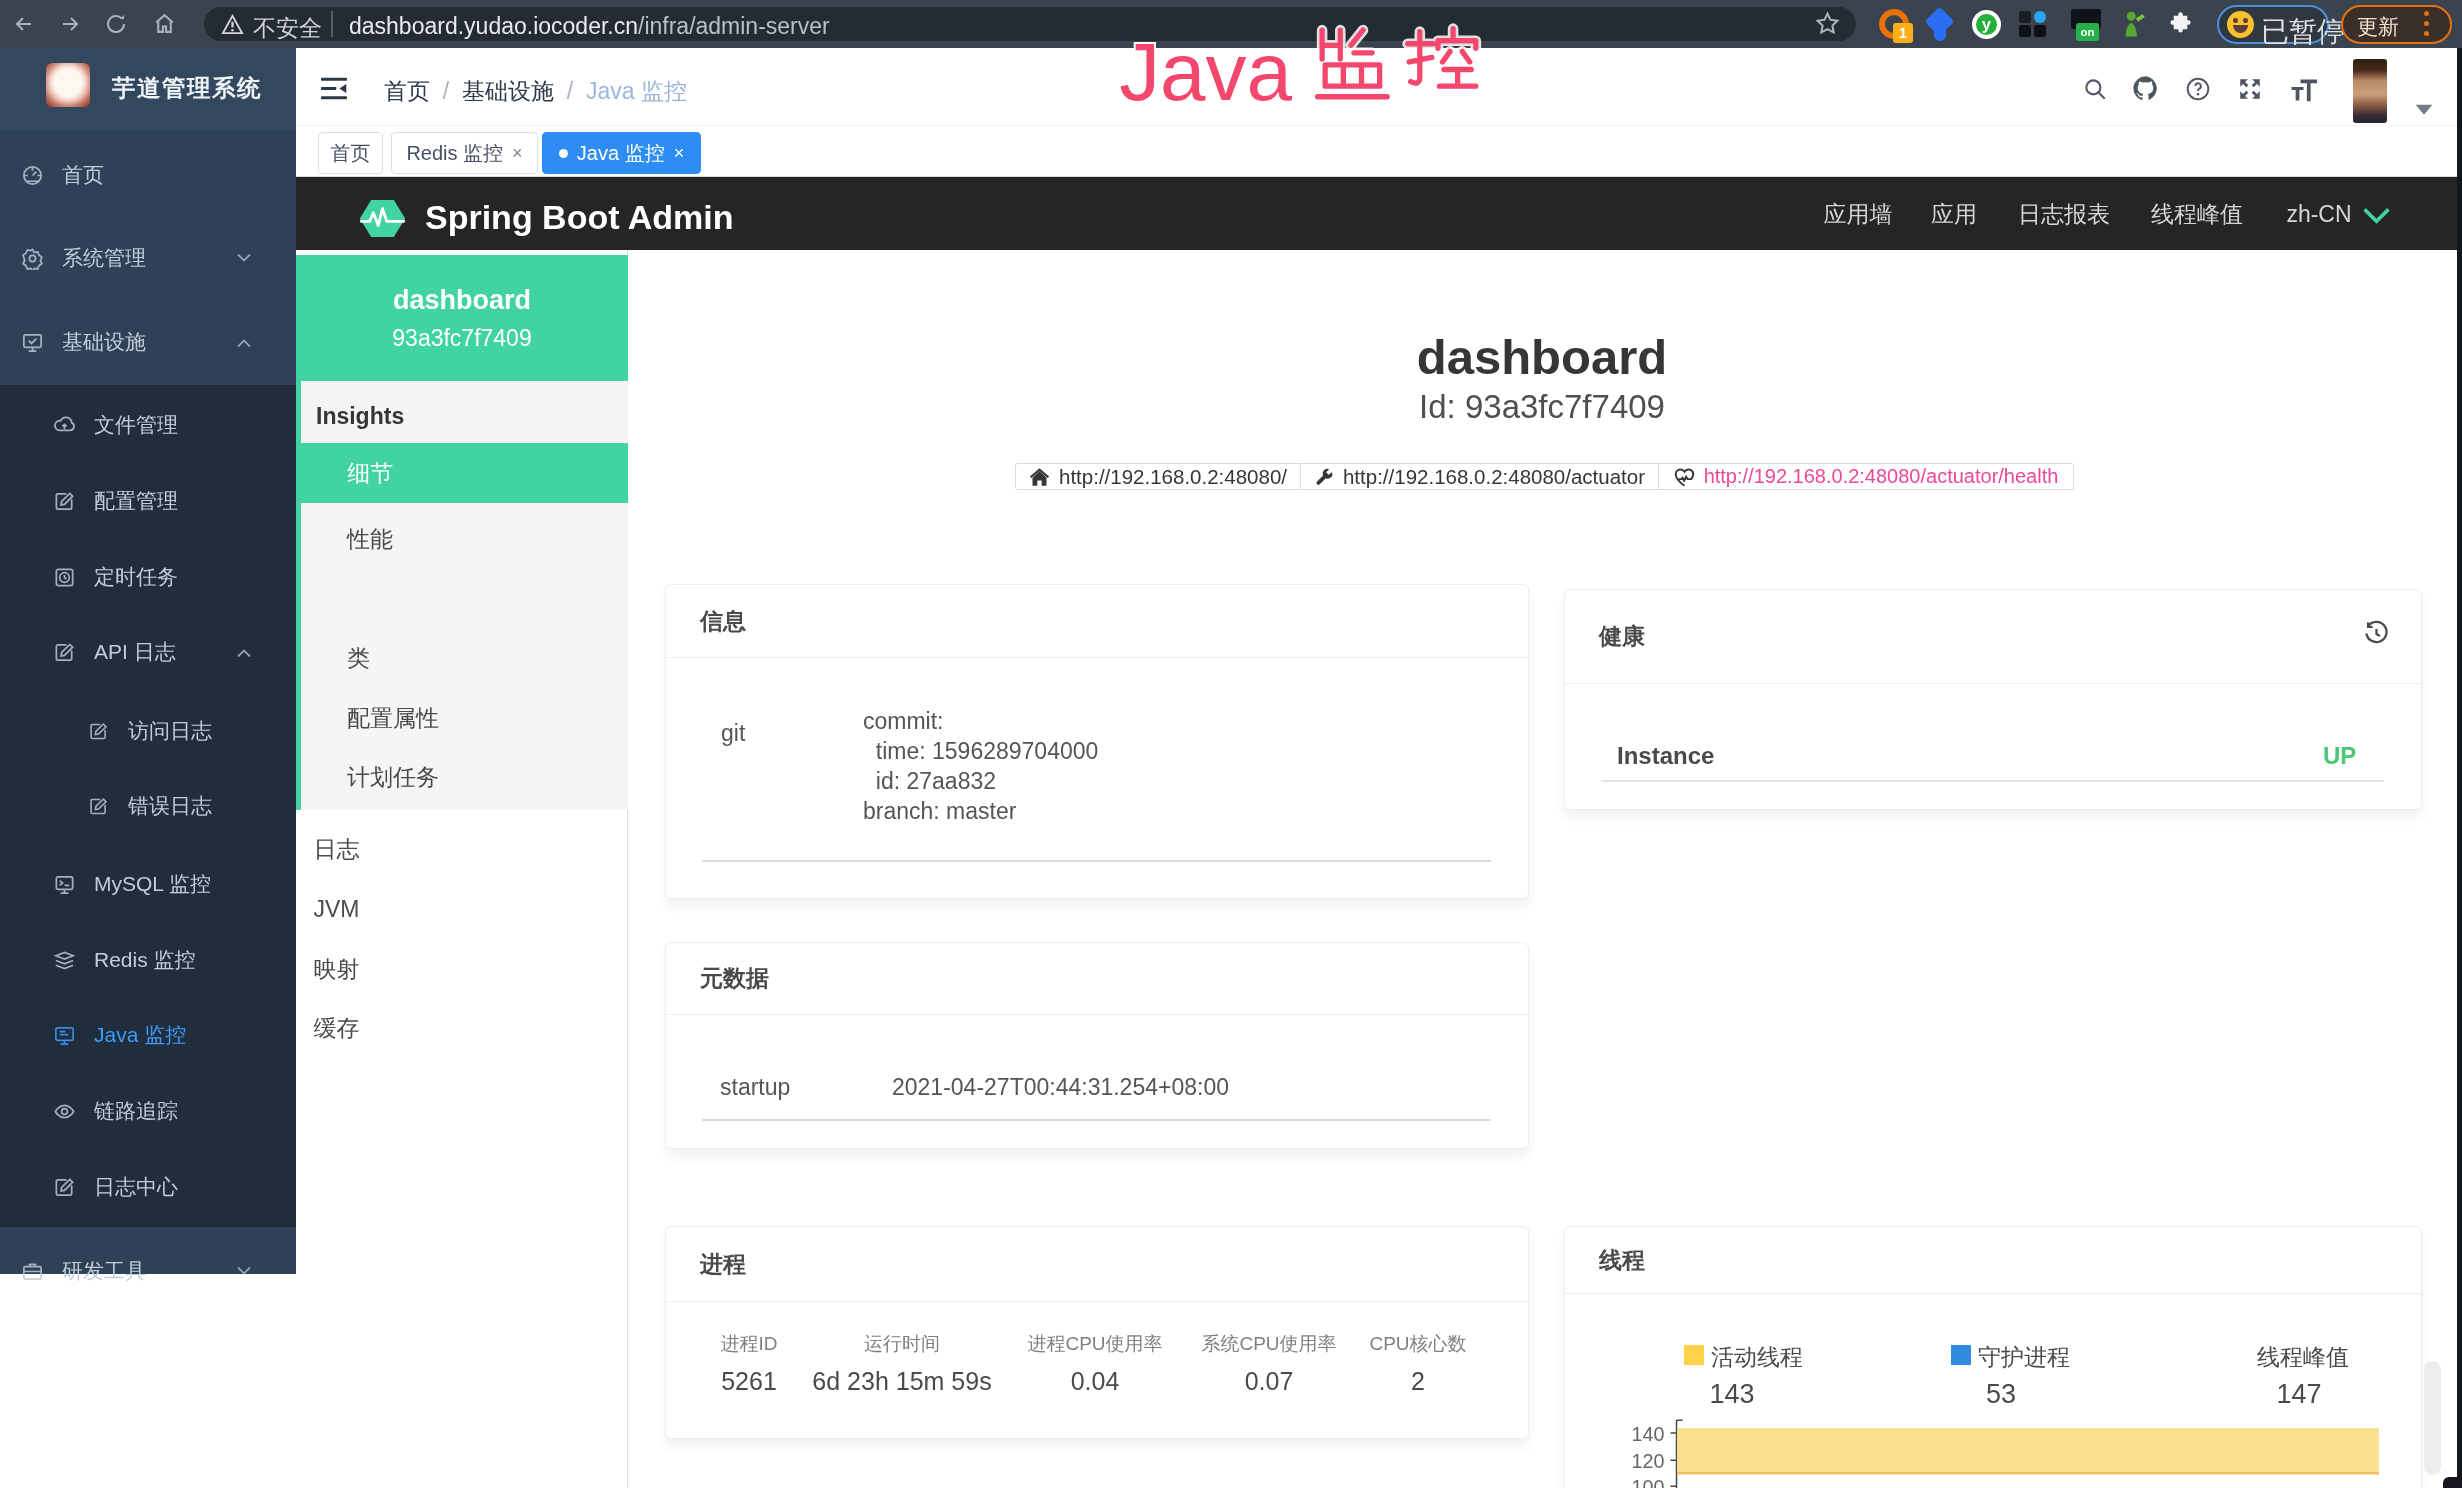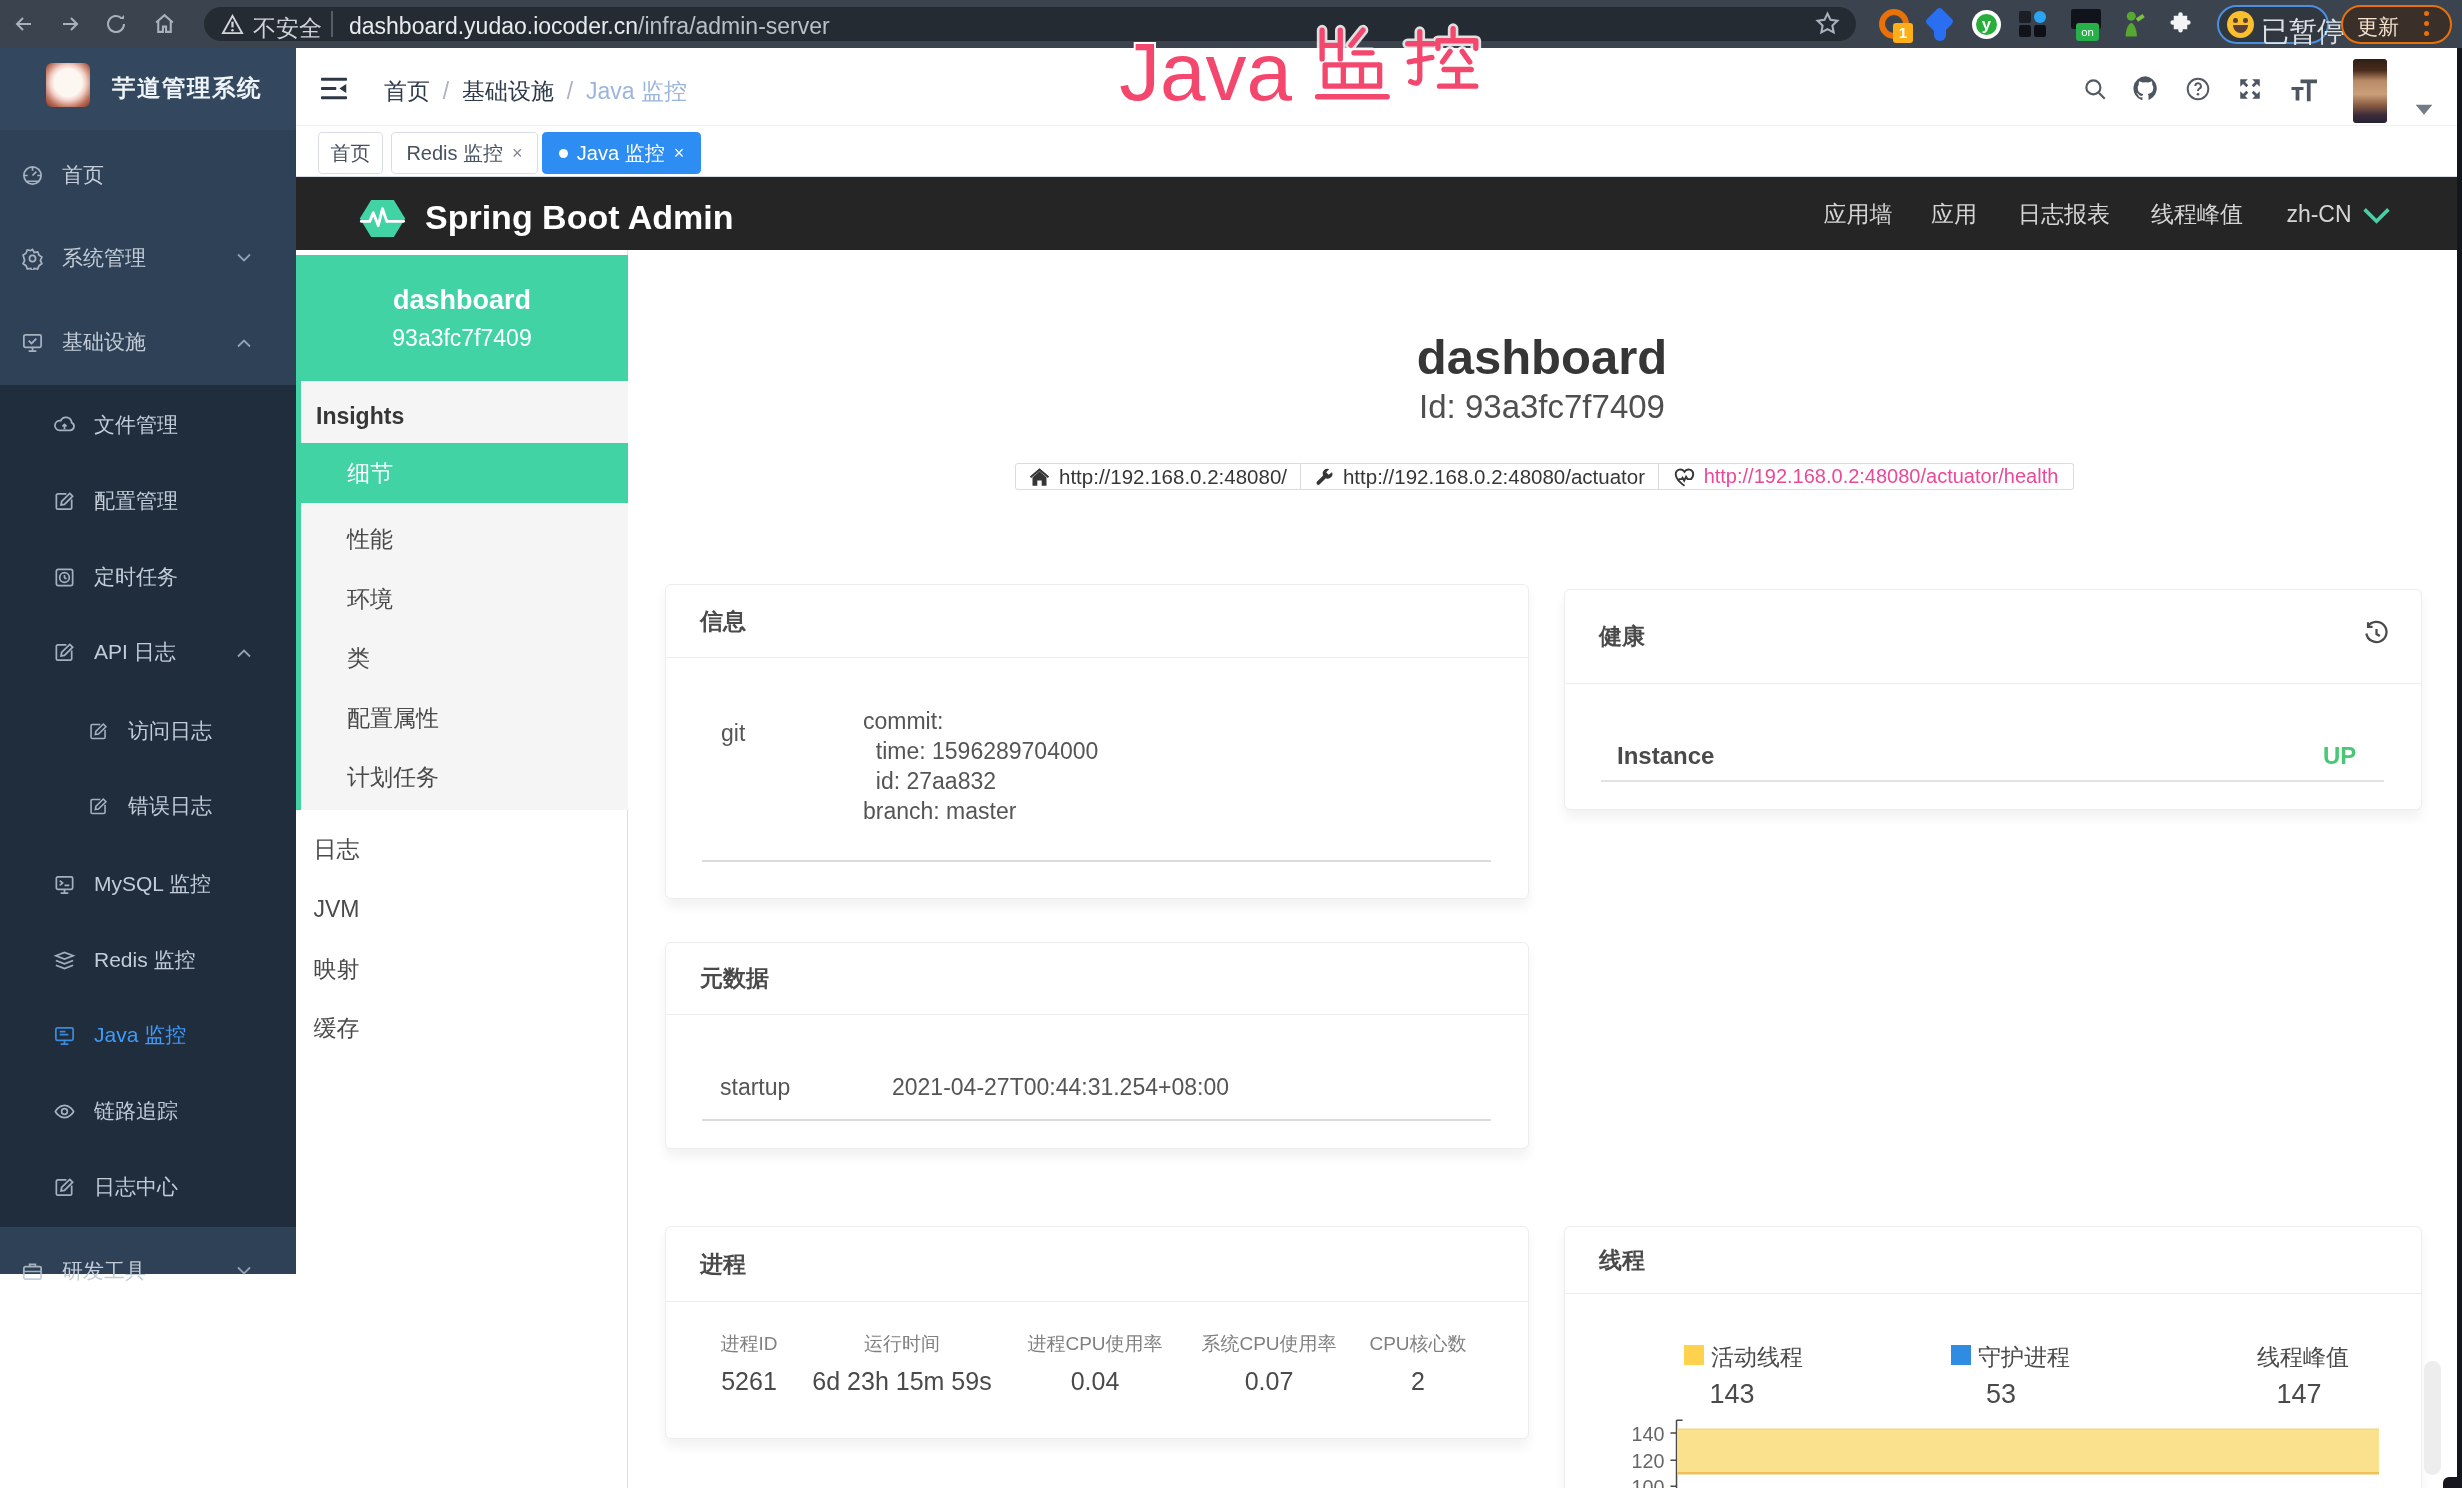--- a/index.html
+++ b/index.html
@@ -73,21 +73,21 @@
   <div class="abs" style="left:1893px;top:23px;width:20px;height:20px;background:#fcaf17;border-radius:3px;color:#fff;font-size:15px;font-weight:700;text-align:center;line-height:20px">1</div>
   <div class="abs" style="left:1929px;top:10.6px;width:21px;height:21px;background:#2a6ef2;border-radius:3.8px 3.8px 3.8px 3.8px;transform:rotate(45deg)"></div>
   <div class="abs" style="left:1934px;top:30px;width:12px;height:10.6px;background:#2a6ef2;border-radius:0 0 6px 6px"></div>
   <div class="abs" style="left:1972px;top:10px;width:29px;height:29px;background:#fff;border-radius:50%"></div>
   <div class="abs" style="left:1976px;top:13.7px;width:21px;height:21px;background:#27ae3b;border-radius:50%;color:#fff;font-size:16.7px;font-weight:700;text-align:center;line-height:21px">y</div>
   <div class="abs" style="left:2019px;top:10.6px;width:12px;height:12px;background:#1b1e24;border-radius:2.3px"></div>
   <div class="abs" style="left:2034px;top:10.6px;width:12px;height:12px;background:#2aa5f5;border-radius:6px"></div>
   <div class="abs" style="left:2019px;top:25px;width:12px;height:12px;background:#10131a;border-radius:2.3px"></div>
   <div class="abs" style="left:2034px;top:25px;width:12px;height:12px;background:#0d1016;border-radius:2.3px"></div>
   <div class="abs" style="left:2071px;top:9px;width:30px;height:20px;background:#10131a;border-radius:2.3px"></div>
-  <div class="abs" style="left:2076px;top:23px;width:23px;height:18px;background:#27b04a;border-radius:3px;color:#fff;font-size:11.4px;font-weight:400;text-align:center;line-height:18px">on</div>
+  <div class="abs" style="left:2076px;top:23px;width:23px;height:18px;background:#27b04a;border-radius:3px;color:#fff;font-size:11.4px;font-weight:700;text-align:center;line-height:18px">on</div>
   <svg class="abs" style="left:2120px;top:9px" width="27" height="30" viewBox="0 0 24 26" fill="#56a833">
       <circle cx="10" cy="6" r="4"></circle>
       <path d="M5 24c0-7 3-12 5-12s5 5 5 12z"></path>
       <path d="M14 8l6-4 2 3-6 4z" fill="#7ac143"></path>
     </svg>
   <svg class="abs" style="left:2167px;top:10px" width="27" height="27" viewBox="0 0 24 24" fill="#f2f4f6">
       <path d="M10 4a2 2 0 1 1 4 0v1h4v4h1a2 2 0 1 1 0 4h-1v4h-4v1a2 2 0 1 1-4 0v-1H6v-4H5a2 2 0 1 1 0-4h1V5h4z"></path>
     </svg>
 
   <div class="abs" style="left:2217px;top:4.6px;width:112px;height:39px;border:2.3px solid #4b8fe0;border-radius:20px;background:#30373f"></div>
@@ -260,21 +260,20 @@
 </div>
 <div id="sbaside">
   <div id="sbagreen">
     <div style="font-size:27px;font-weight:700;line-height:33px">dashboard</div>
     <div style="font-size:23px;line-height:30px;margin-top:6px">93a3fc7f7409</div>
   </div>
   <div id="insightsblock"></div>
   <div class="sbitem" style="top:138px;height:57px;font-weight:700;color:#363636"><span style="width:20px"></span>Insights</div>
   <div class="sbitem" style="top:193px;background:#42d3a5;color:#fff;width:327px;left:5.3px"><span style="width:46px"></span>细节</div>
   <div class="sbitem" style="top:259px"><span style="width:51px"></span>性能</div>
-  <div class="sbitem" style="top:319px"><span style="width:51px"></span>环境</div>
   <div class="sbitem" style="top:378px"><span style="width:51px"></span>类</div>
   <div class="sbitem" style="top:438px"><span style="width:51px"></span>配置属性</div>
   <div class="sbitem" style="top:497px"><span style="width:51px"></span>计划任务</div>
   <div class="sbitem" style="top:569px"><span style="width:17.4px"></span>日志</div>
   <div class="sbitem" style="top:629px"><span style="width:17.4px"></span>JVM</div>
   <div class="sbitem" style="top:689px"><span style="width:17.4px"></span>映射</div>
   <div class="sbitem" style="top:748px"><span style="width:17.4px"></span>缓存</div>
 </div>
 <div id="content">
   <div class="abs" style="left:0;top:79px;width:1828px;text-align:center;font-size:49px;font-weight:700;color:#363636">dashboard</div>

